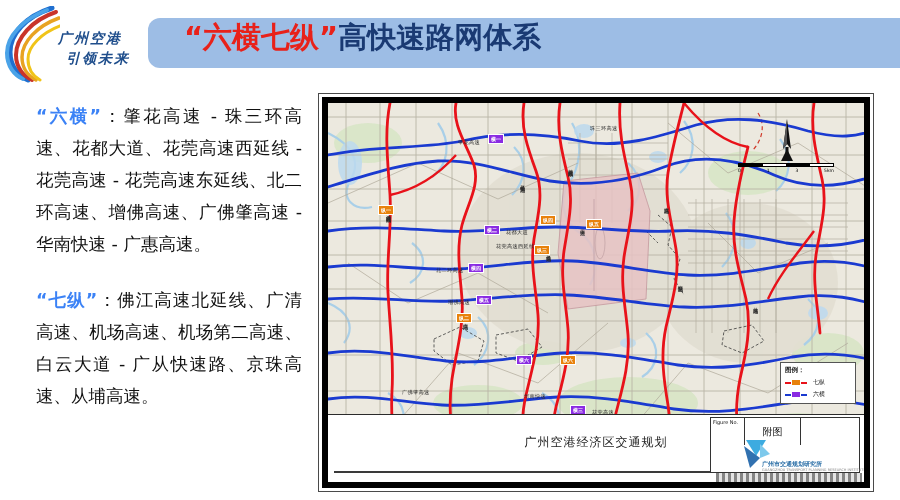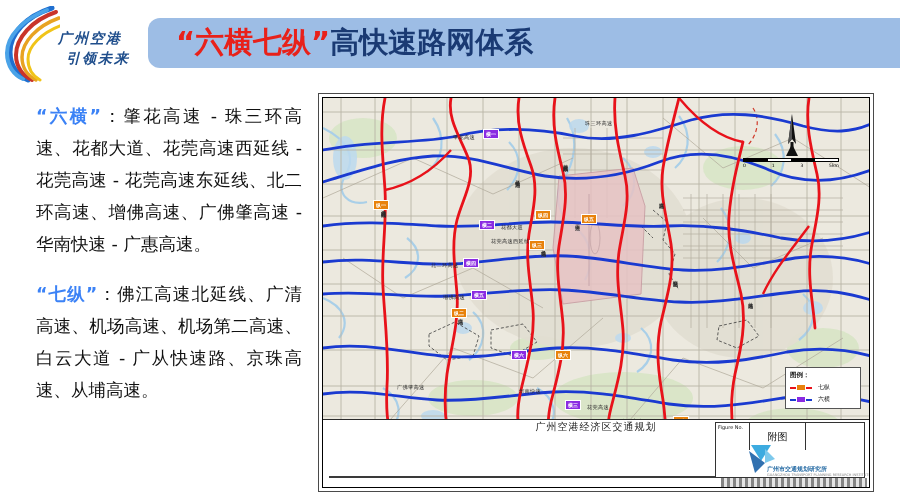--- a/index.html
+++ b/index.html
@@ -38,21 +38,21 @@
     font-style: italic;
     margin-left: 8px;
   }
   #logo-text .l2 { display:block; padding-left: 8px; }
 
   #title-bar {
     position: absolute; left: 148px; top: 18px;
     width: 752px; height: 50px;
     background: #9dbde5;
     border-radius: 12px 0 0 12px;
-    display: flex; align-items: center;
+    display: flex;  padding-left: 8px;
   }
   #title-text {
     padding-left: 28px;
     font-size: 29px;
     font-weight: bold;
     color: #1a3a73;
     white-space: nowrap;
     font-family: "DejaVu Sans", sans-serif;
   }
   #title-text .hl { color: #e8211a; }
@@ -66,57 +66,57 @@
     color: #111111;
     font-size: 17.5px;
     line-height: 32px;
     font-family: "DejaVu Sans", sans-serif;
     text-align: justify;
   }
   .para .key {
     color: #3b82f6;
     font-weight: bold;
   }
-  #para-2 { margin-top: 18px; }
+  #para-2 { margin-top: 24px; }
   .indent { padding-left: 22px; }
 
   
   #map-frame {
     position: absolute; left: 318px; top: 93px;
     width: 556px; height: 399px;
     background: #ffffff;
     border: 1px solid #4a4a4a;
     padding: 3px;
   }
   #map-inner {
     position: relative;
     width: 100%; height: 100%;
-    border: 1px solid #000000;
+    border: 6px solid #000000;
     overflow: hidden;
     background: #ece9df;
   }
   #map-canvas {
     position: absolute; left: 0; top: 0;
     width: 100%; height: 330px;
     overflow: hidden;
     background: #ece9df;
   }
   #map-svg { display: block; }
 
   
   #caption-strip {
     position: absolute; left: 0; bottom: 0;
     width: 100%; height: 68px;
     background: #ffffff;
     border-top: 1px solid #2b2b2b;
   }
   #cap-sub {
-    position: absolute; left: 0; top: 0; width: 100%;
+    position: absolute; left: 0; top: 19px; width: 100%;
     text-align: center;
-    font-size: 10px; color: #222; letter-spacing: 1px;
+    font-size: 12px; color: #222; letter-spacing: 1px;
     font-family: "DejaVu Sans", sans-serif;
   }
   #cap-main {
     position: absolute; left: 0; top: 22px; width: 100%;
     text-align: center;
     font-size: 12.5px; font-weight: bold; color: #111;
     letter-spacing: 2px;
     font-family: "DejaVu Sans", sans-serif;
   }
   #cap-rule {

